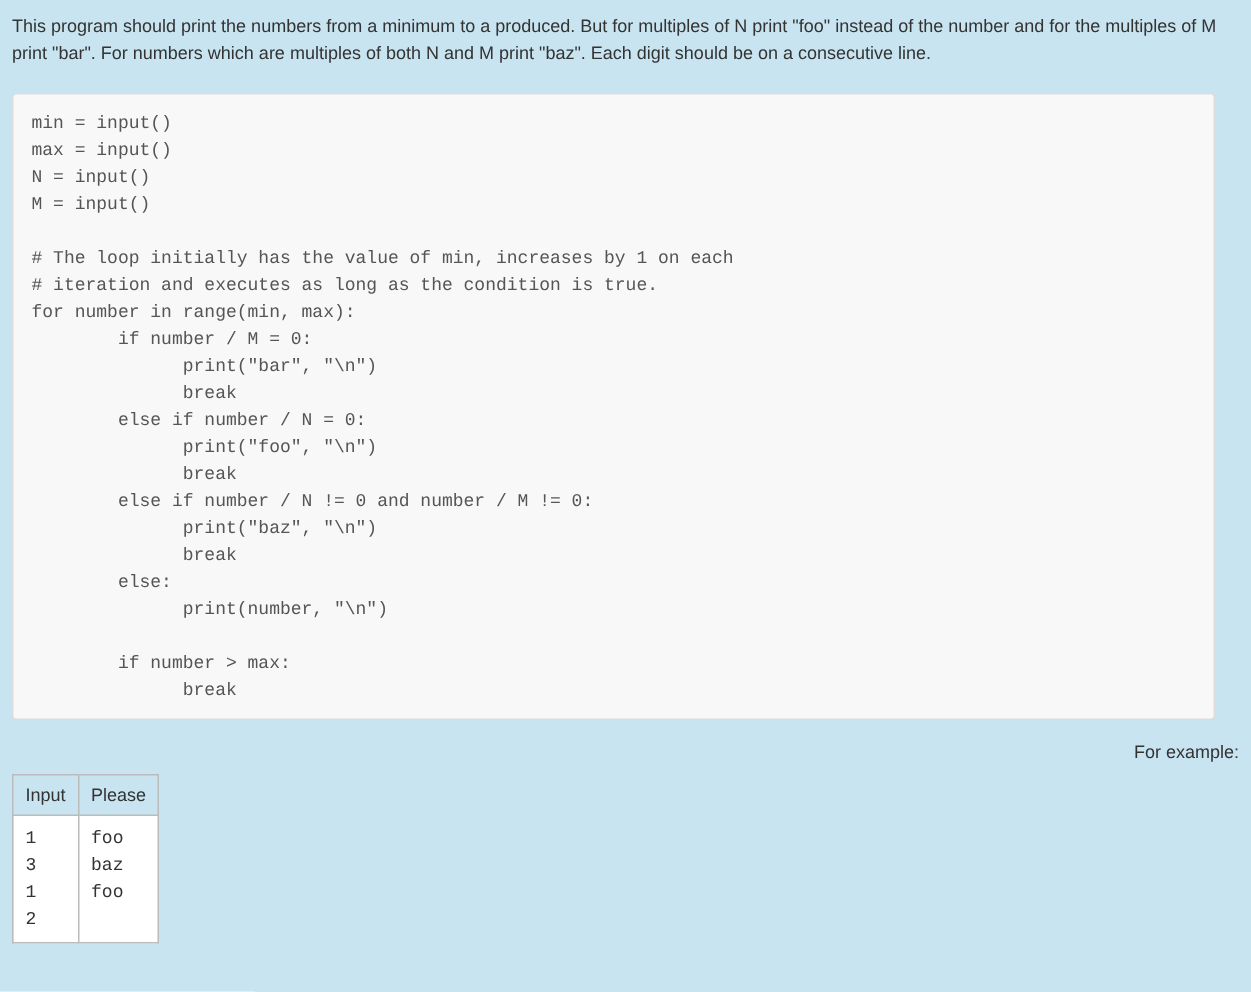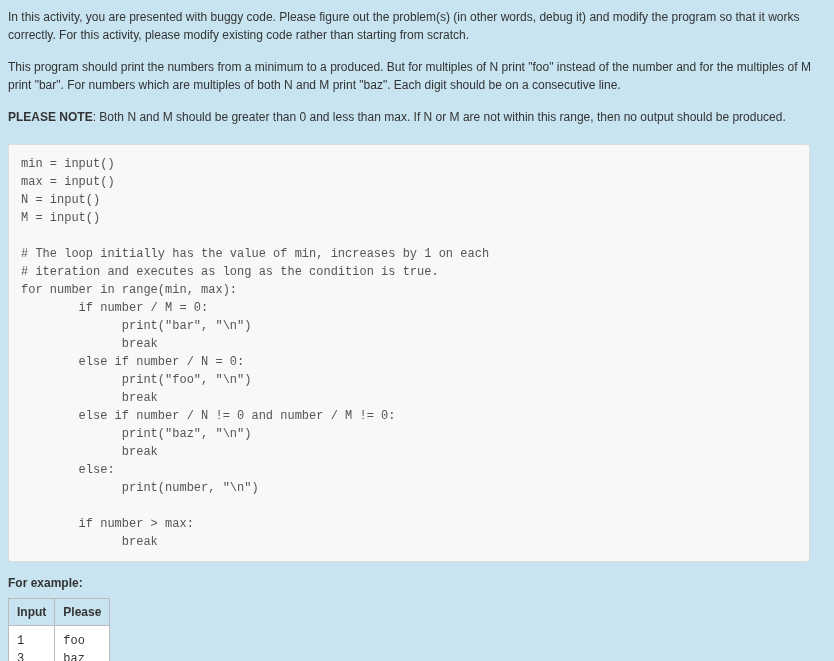--- a/index.html
+++ b/index.html
@@ -33,55 +33,52 @@
       padding: 10px 12px;
       margin: 10px 16px 14px 0;
       font-family: Menlo, Monaco, Consolas, "Courier New", monospace;
       font-size: 12px;
       line-height: 1.5;
       color: #555;
       white-space: pre;
       overflow-x: auto;
     }
     .example-label {
-      font-weight: bold;
+      font-weight: normal;
       margin-bottom: 8px;
       display: block;
+      text-align: right;
     }
     .example-table {
       border-collapse: collapse;
       margin-bottom: 14px;
     }
     .example-table th,
     .example-table td {
       border: 1px solid #bbb;
       padding: 6px 8px;
       text-align: left;
       vertical-align: top;
       font-size: 12px;
     }
     .example-table th {
-      font-weight: bold;
+      font-weight: normal;
     }
     .example-table td.mono {
       font-family: Menlo, Monaco, Consolas, "Courier New", monospace;
       white-space: pre;
       line-height: 1.5;
       background: #fff;
     }
   </style>
 </head>
 <body>
 
 <div class="instructions">
-  <p>In this activity, you are presented with buggy code. Please figure out the problem(s) (in other words, debug it) and modify the program so that it works correctly.  For this activity, please modify existing code rather than starting from scratch.</p>
   <p>This program should print the numbers from a minimum to a produced. But for multiples of N print "foo" instead of the number and for the multiples of M print "bar". For numbers which are multiples of both N and M print "baz". Each digit should be on a consecutive line.</p>
-  <p>
-    <span class="note-label">PLEASE NOTE</span><span>: Both N and M should be greater than 0 and less than max.  If N or M are not within this range, then no output should be produced.</span>
-  </p>
 </div>
 
 <div class="code-box">min = input()
 max = input()
 N = input()
 M = input()
 
 # The loop initially has the value of min, increases by 1 on each
 # iteration and executes as long as the condition is true.
 for number in range(min, max):

